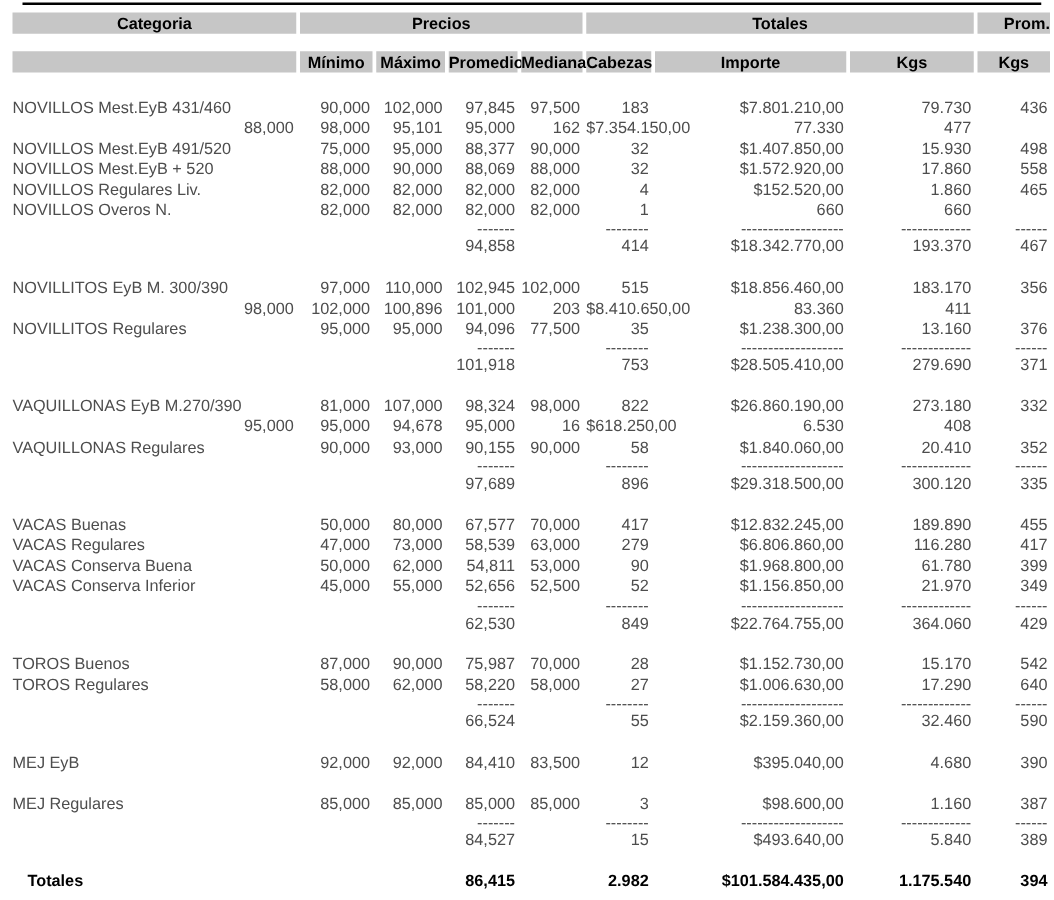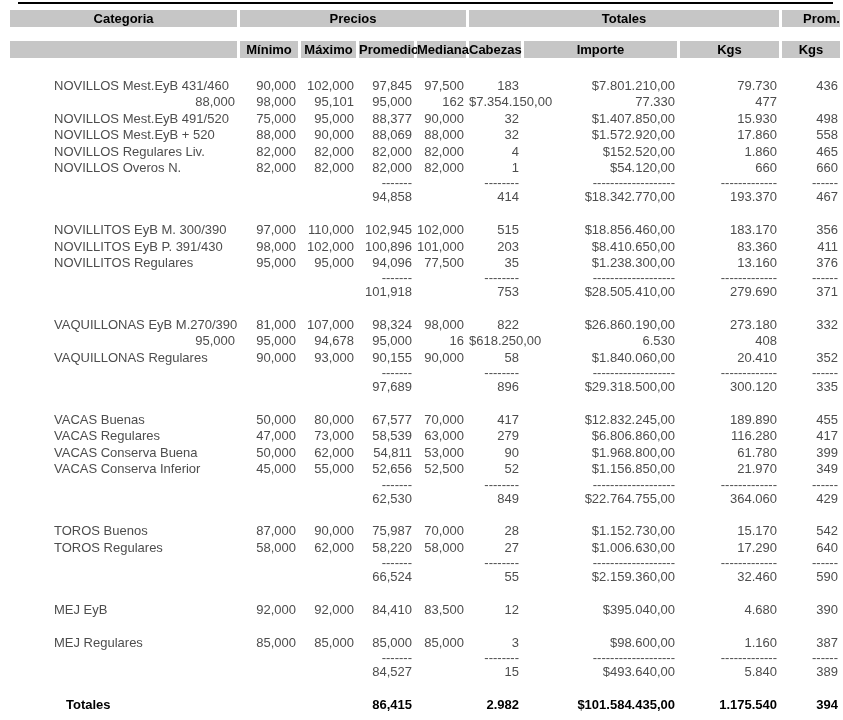--- a/index.html
+++ b/index.html
@@ -14,21 +14,21 @@
   .hdr2{margin-top:14px;}
   .hcell{background:#c6c6c6;color:#000;font-weight:bold;text-align:center;
          height:17px;line-height:17px;white-space:nowrap;overflow:visible;}
   .sp-precios{grid-column:2/6;}
   .sp-totales{grid-column:6/9;}
   .sp-prom{grid-column:9/10;padding-left:21px;}
   .body-start{height:20px;}
   .drow{height:16.4px;line-height:16.4px;white-space:nowrap;}
   .dashrow{height:13px;line-height:11px;}
   .gaprow{height:16.4px;}
-  .cat{text-align:left;margin-left:44px;}
+  .cat{text-align:left;}
   .num{text-align:right;padding-right:2px;}
   .c-prom{grid-column:4;}
   .c-cab{grid-column:6;}
   .c-imp{grid-column:7;}
   .c-kgs{grid-column:8;}
   .c-pkg{grid-column:9;}
   .totals{font-weight:bold;color:#000;}
   .totals .cat{padding-left:12px;}
 </style>
 </head>
@@ -111,21 +111,20 @@
       <div class="num">1.860</div>
       <div class="num">465</div>
     </div>
     <div class="grid-row drow">
       <div class="cat">NOVILLOS Overos N.</div>
       <div class="num">82,000</div>
       <div class="num">82,000</div>
       <div class="num">82,000</div>
       <div class="num">82,000</div>
       <div class="num">1</div>
-      <div class="num">$54.120,00</div>
       <div class="num">660</div>
       <div class="num">660</div>
     </div>
     <div class="grid-row dashrow">
       <div class="num c-prom">-------</div>
       <div class="num c-cab">--------</div>
       <div class="num c-imp">-------------------</div>
       <div class="num c-kgs">-------------</div>
       <div class="num c-pkg">------</div>
     </div>
@@ -142,21 +141,20 @@
       <div class="num">97,000</div>
       <div class="num">110,000</div>
       <div class="num">102,945</div>
       <div class="num">102,000</div>
       <div class="num">515</div>
       <div class="num">$18.856.460,00</div>
       <div class="num">183.170</div>
       <div class="num">356</div>
     </div>
     <div class="grid-row drow">
-      <div class="cat">NOVILLITOS EyB P. 391/430</div>
       <div class="num">98,000</div>
       <div class="num">102,000</div>
       <div class="num">100,896</div>
       <div class="num">101,000</div>
       <div class="num">203</div>
       <div class="num">$8.410.650,00</div>
       <div class="num">83.360</div>
       <div class="num">411</div>
     </div>
     <div class="grid-row drow">

